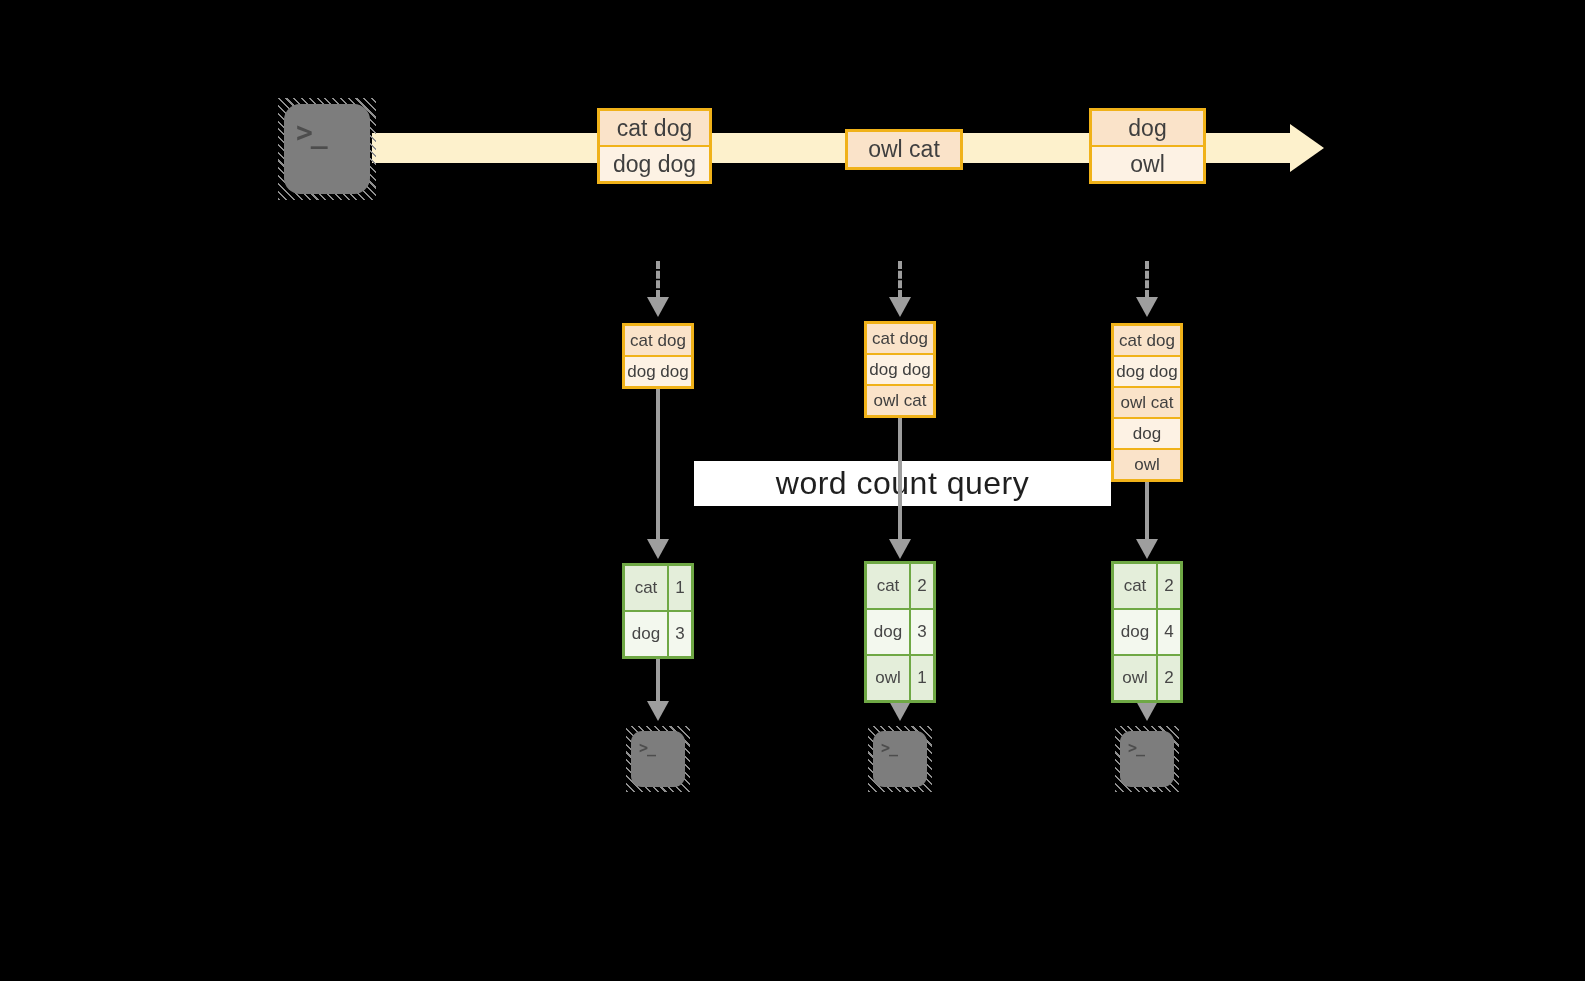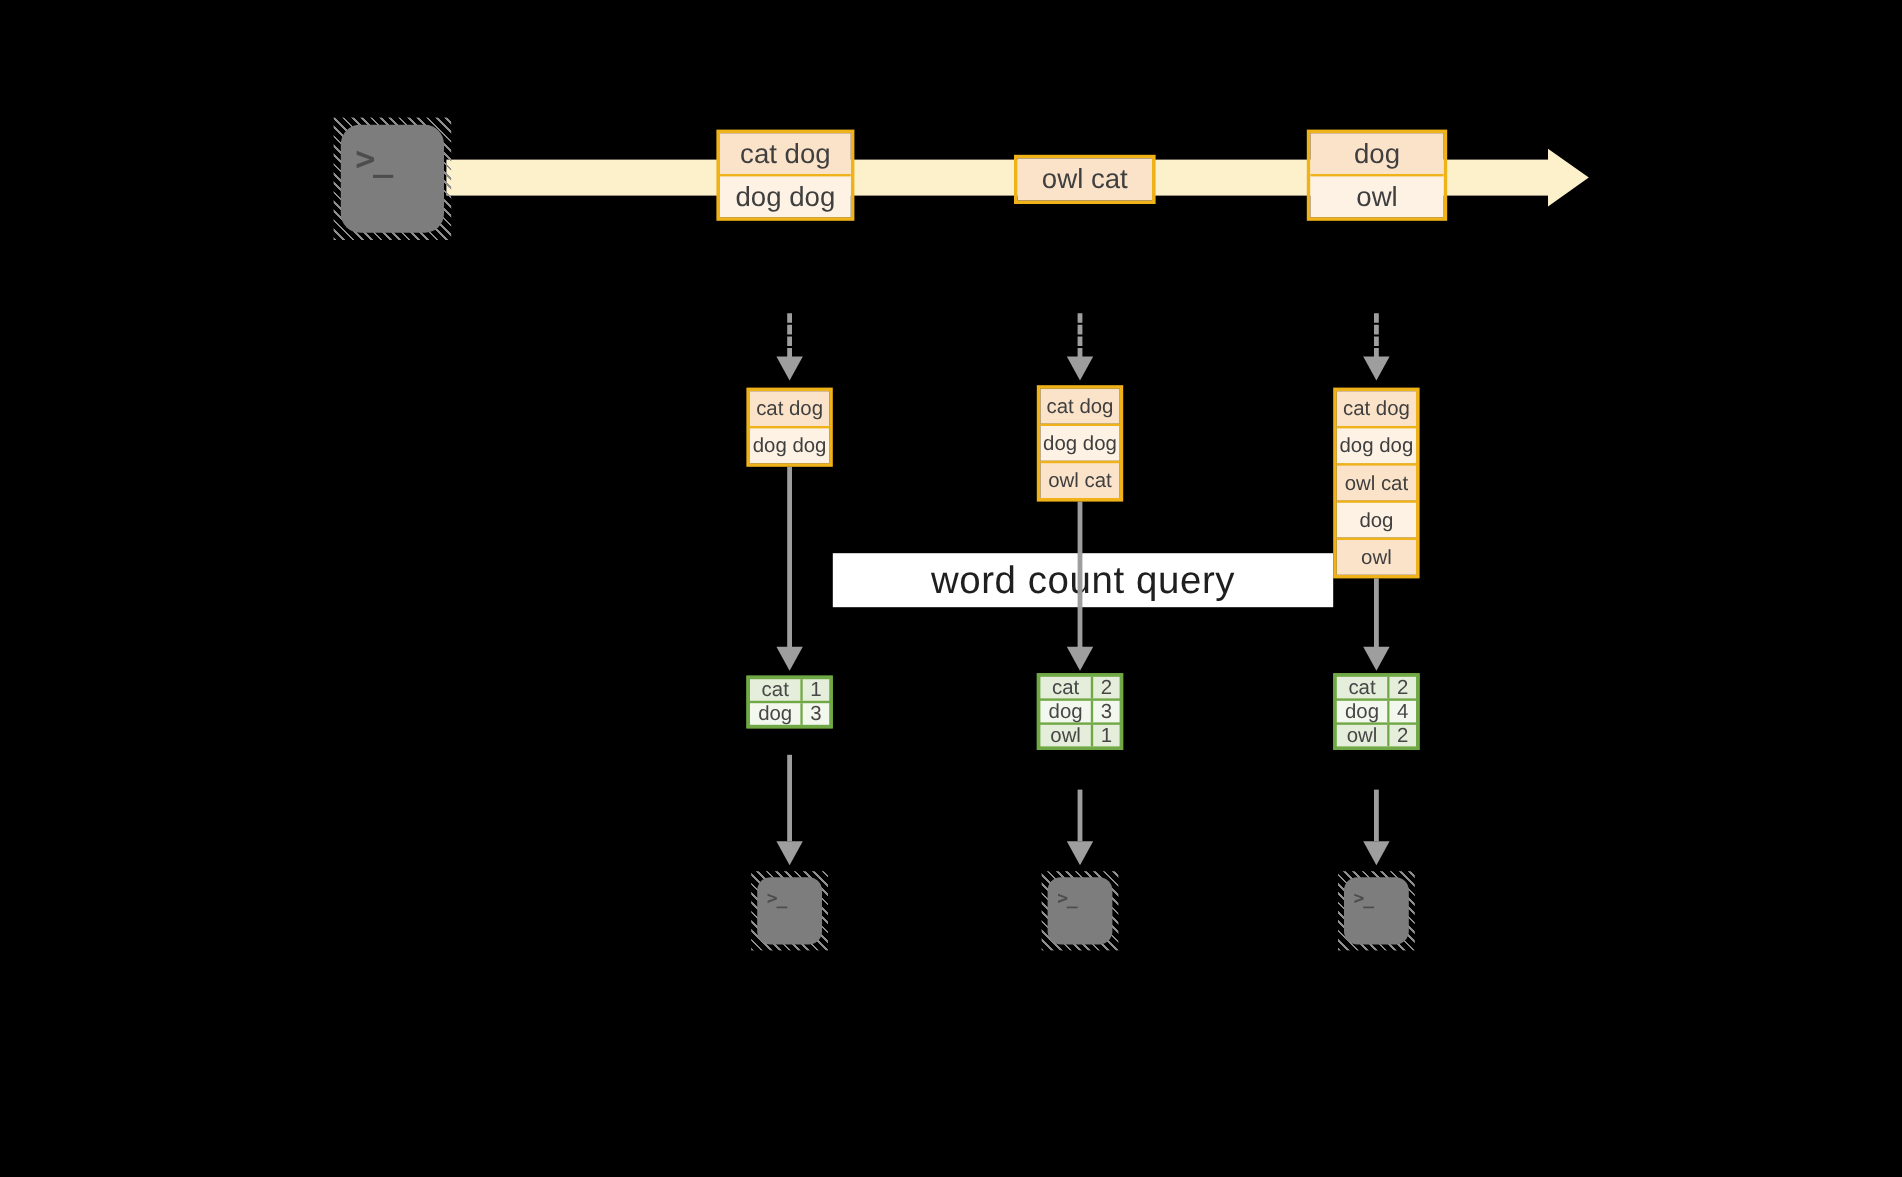--- a/index.html
+++ b/index.html
@@ -39,21 +39,21 @@
 
   
   .banner{
     background:var(--banner-bg,#fff);z-index:4;
     display:flex;align-items:center;justify-content:center;
     font-size:32px;color:var(--banner-text,#1f1f1f);letter-spacing:.5px;
   }
 
   
   .wtable{border:3px solid var(--table-border,#6fa845);z-index:6;box-sizing:border-box;background:var(--table-border,#6fa845);}
-  .wrow{display:flex;height:18px;font-size:17px;color:#474747;}
+  .wrow{display:flex;height:44px;font-size:17px;color:#474747;}
   .wrow + .wrow{border-top:2px solid var(--table-border,#6fa845);}
   .wrow .tone-bg-dark{background:var(--table-fill-dark,#e4eeda);}
   .wrow .tone-bg-light{background:var(--table-fill-light,#f3f8ee);}
   .wword{width:42px;display:flex;align-items:center;justify-content:center;border-right:2px solid var(--table-border,#6fa845);}
   .wnum{flex:1;display:flex;align-items:center;justify-content:center;}
 
   
   .terminal{
     z-index:2;
     background:repeating-linear-gradient(45deg,#8f8f8f 0 1.5px,transparent 1.5px 5.5px);

